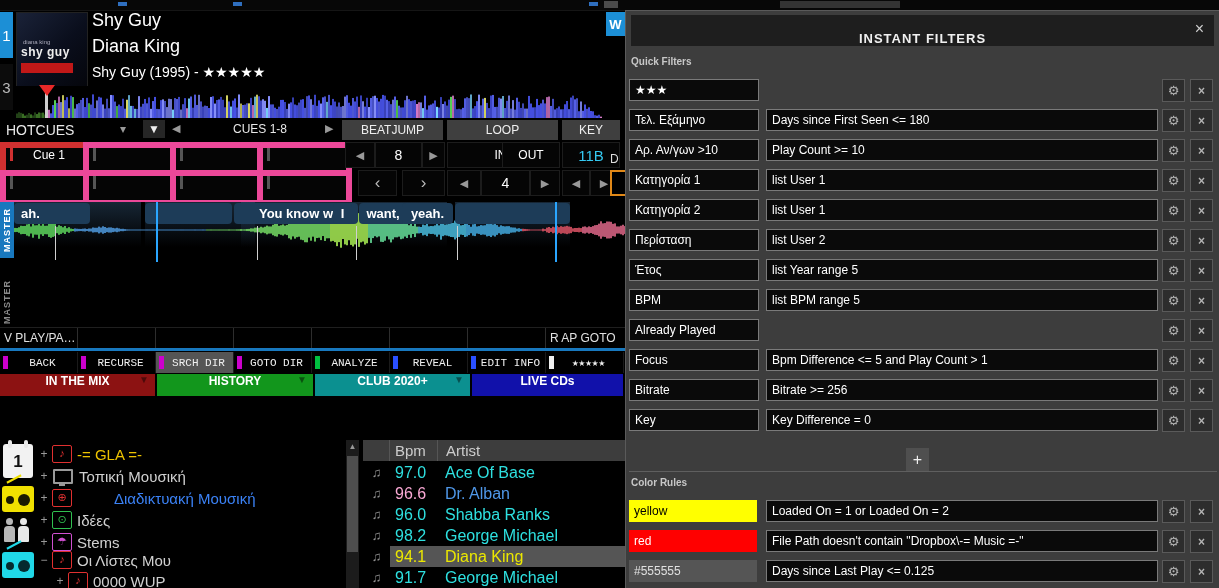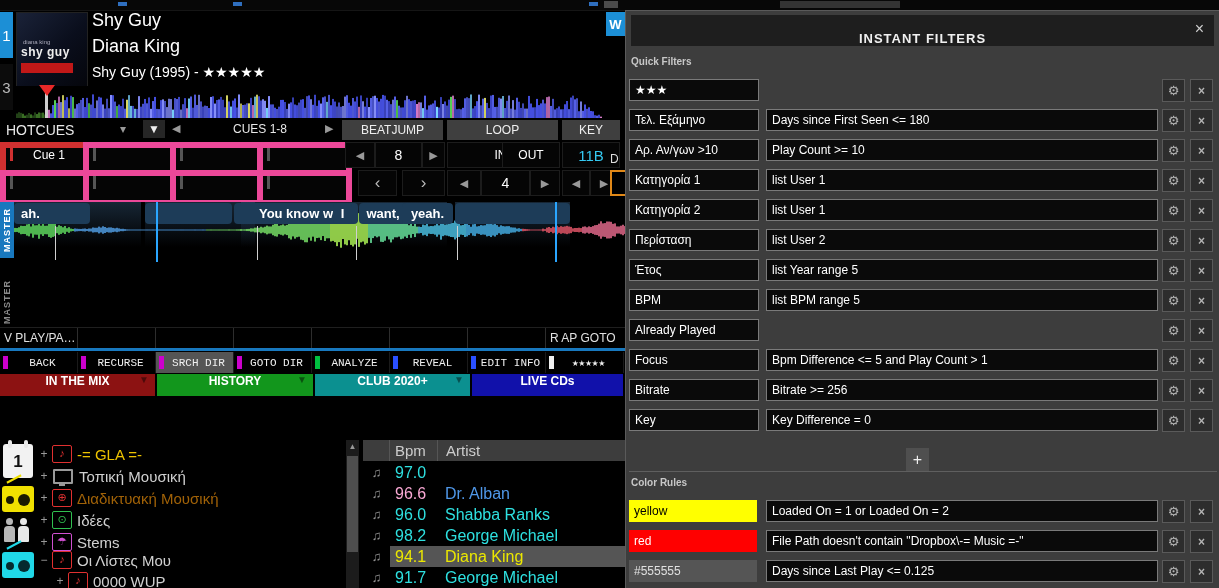--- a/index.html
+++ b/index.html
@@ -939,21 +939,21 @@
         <div class="" style="color: rgb(236, 194, 0);">-= GLA =-</div>
       </div>
       <div class="tree-row" style="top: 465px; padding-left: 0px;">
         <div class="tree-exp">+</div>
         <div class="monitor"></div>
         <div class="" style="color: rgb(208, 208, 208);">Τοπική Μουσική</div>
       </div>
       <div class="tree-row" style="top: 487px; padding-left: 0px;">
         <div class="tree-exp">+</div>
         <div class="tree-ico" style="border-color: rgb(224, 48, 48); color: rgb(224, 48, 48);">⊕</div>
-        <div class="" style="color: #a16207;">Διαδικτυακή Μουσική</div>
+        <div class="" style="color: #3b82f6; margin-left: 37px;">Διαδικτυακή Μουσική</div>
       </div>
       <div class="tree-row" style="top: 509px; padding-left: 0px;">
         <div class="tree-exp">+</div>
         <div class="tree-ico" style="border-color: rgb(48, 192, 80); color: rgb(48, 192, 80);">⊙</div>
         <div class="" style="color: rgb(208, 208, 208);">Ιδέες</div>
       </div>
       <div class="tree-row" style="top: 531px; padding-left: 0px;">
         <div class="tree-exp">+</div>
         <div class="tree-ico" style="border-color: rgb(208, 80, 208); color: rgb(208, 80, 208);">☂</div>
         <div class="" style="color: rgb(208, 208, 208);">Stems</div>
@@ -977,20 +977,21 @@
 
   <div class="abs tl-header">
     <div class="tl-h-icon"></div>
     <div class="tl-h-bpm">Bpm</div>
     <div class="tl-h-artist">Artist</div>
   </div>
   <div id="track-rows">
       <div class="track-row" style="top: 462px;">
         <div class="tr-note">♫</div>
         <div class="tr-bpm" style="color: rgb(46, 224, 224);">97.0</div>
+        <div class="tr-artist" style="color: rgb(46, 224, 224);">Ace Of Base</div>
       </div>
       <div class="track-row" style="top: 483px;">
         <div class="tr-note">♫</div>
         <div class="tr-bpm" style="color: #f9a8d4;">96.6</div>
         <div class="tr-artist" style="color: rgb(79, 151, 232);">Dr. Alban</div>
       </div>
       <div class="track-row" style="top: 504px;">
         <div class="tr-note">♫</div>
         <div class="tr-bpm" style="color: rgb(46, 224, 224);">96.0</div>
         <div class="tr-artist" style="color: rgb(46, 224, 224);">Shabba Ranks</div>

